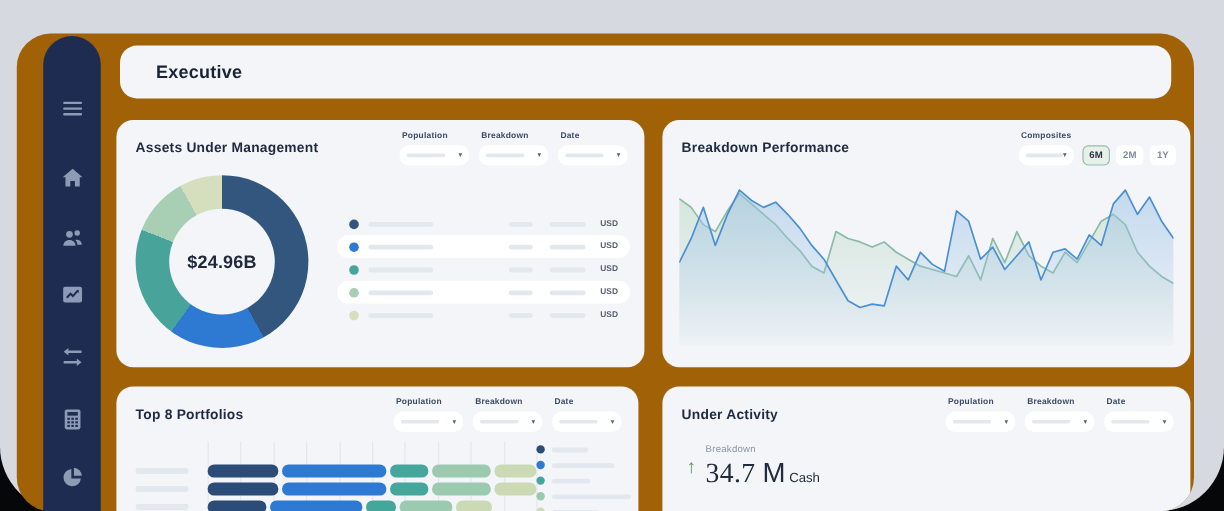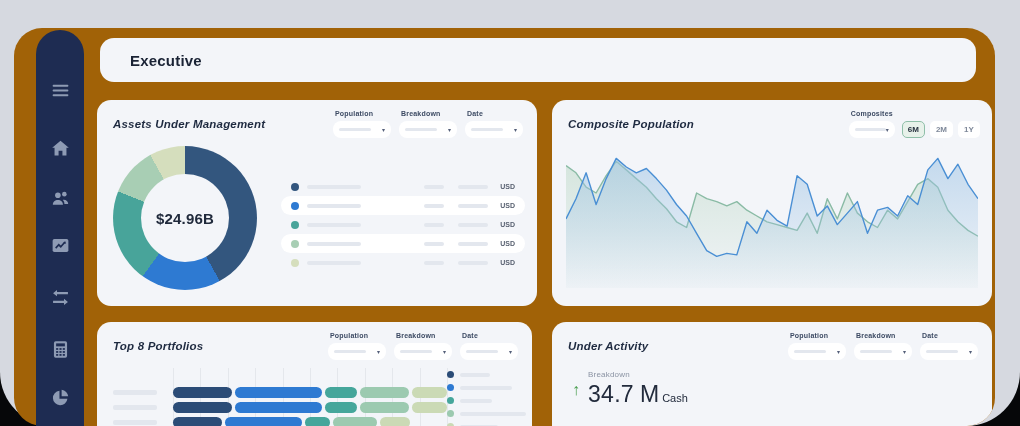--- a/index.html
+++ b/index.html
@@ -18,21 +18,21 @@
                display:flex; align-items:center; justify-content:center; cursor:pointer; }
   .side-icon svg { width:21px; height:21px; }
 
   
   .header-card { position:absolute; left:86px; top:10px; width:876px; height:44px;
                  background:#f3f5f9; border-radius:14px; display:flex; align-items:center; }
   .header-card h1 { font-size:15px; font-weight:bold; color:#1a2335; padding-left:30px; letter-spacing:.2px; }
 
   
   .card { position:absolute; background:#f3f5f9; border-radius:14px; overflow:hidden; }
-  .card h2 { position:absolute; left:16px; top:18px; font-size:11.5px; font-weight:bold; color:#1e2a40; letter-spacing:.2px;font-style:italic; }
+  .card h2 { position:absolute; left:16px; top:18px; font-size:11.5px; font-weight:bold; color:#1e2a40; letter-spacing:.2px; }
   .card-aum  { left:83px;  top:72px;  width:440px; height:206px; }
   .card-comp { left:538px; top:72px;  width:440px; height:206px; }
   .card-top10{ left:83px;  top:294px; width:435px; height:150px; }
   .card-cash { left:538px; top:294px; width:440px; height:150px; }
 
   
   .filters { position:absolute; right:14px; top:10px; display:flex; gap:8px; }
   .filter { display:flex; flex-direction:column; }
   .flabel { font-size:7px; font-weight:bold; color:#3c4a63; margin:0 0 4px 2px; letter-spacing:.2px; }
   .select { width:58px; height:17px; background:#fff; border-radius:8px; display:flex;
@@ -77,21 +77,21 @@
   .t10-legend { position:absolute; left:350px; top:46px; }
   .t10-leg-row { display:flex; align-items:center; gap:6px; height:13px; }
   .t10-leg-row .ldot { width:7px; height:7px; }
   .t10-leg-row .sk { height:4px; }
 
   
   .metric { position:absolute; left:20px; top:48px; display:flex; align-items:flex-start; gap:8px; }
   .up-arrow { font-size:16px; font-weight:bold; color:#4a9e4f; margin-top:12px; line-height:1; }
   .metric-label { font-size:8px; color:#8a93a3; letter-spacing:.2px; }
   .metric-value { margin-top:2px; display:flex; align-items:baseline; color:#222b3c; }
-  .metric-value .num { font-size:23px; letter-spacing:.3px; }
+  .metric-value .num { font-size:23px; letter-spacing:.3px;font-family:Liberation Serif, serif; }
   .metric-value .mag { font-size:23px; margin-left:6px; }
   .metric-value .unit { font-size:11px; margin-left:3px; }
 </style>
 </head>
 <body>
 
 <div class="page">
   <div class="outer-bg"></div>
 
   <div class="app">
@@ -168,21 +168,21 @@
             <span class="sk name-sk"></span>
             <span class="spacer"></span>
             <span class="sk v1"></span>
             <span class="sk v2"></span>
             <span class="usd">USD</span>
           </div>
         </div>
     </section>
 
     <section class="card card-comp">
-      <h2>Composite Population</h2>
+      <h2>Breakdown Performance</h2>
       <div class="comp-controls">
         <div class="filter">
           <span class="flabel">Composites</span>
           <div class="select">
             <span class="sk"></span>
             <span class="caret">▾</span>
           </div>
         </div>
         <div class="rbtns" id="range-buttons">
             <button class="rbtn sel">6M</button>

